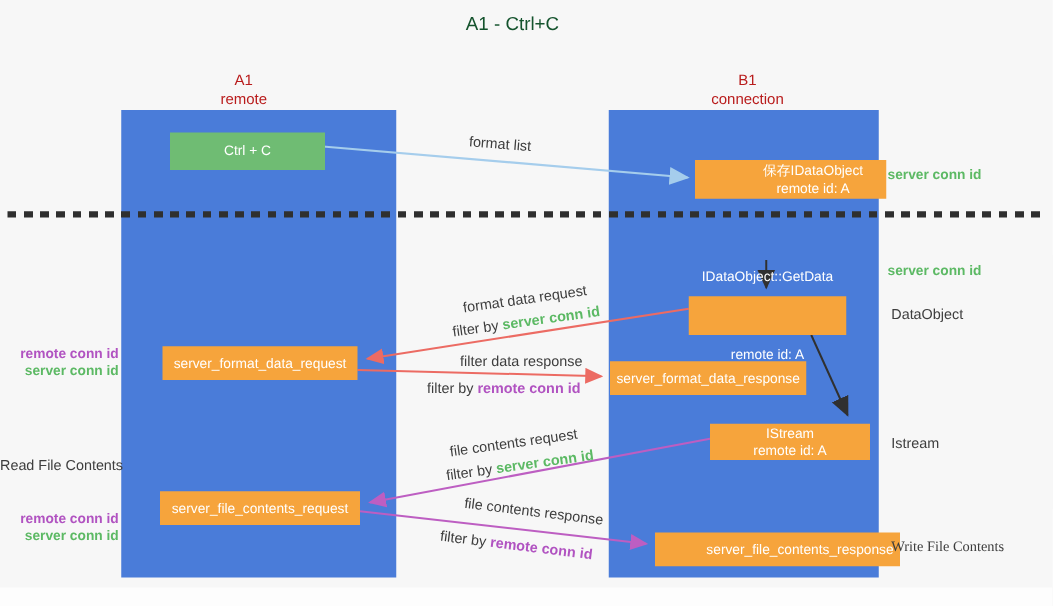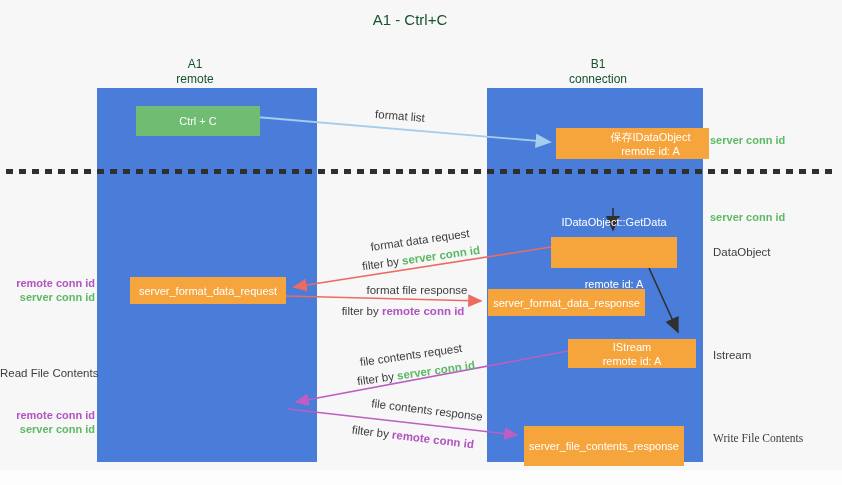--- a/index.html
+++ b/index.html
@@ -1,21 +1,21 @@
 <!DOCTYPE html>
 <html><head>
 <meta charset="utf-8">
 <style>
   html,body{margin:0;padding:0;}
   .stage{position:relative;width:842px;height:485px;background:#f7f7f7;
          font-family:"Liberation Sans",sans-serif;overflow:hidden;}
   .title{position:absolute;left:330px;top:10px;width:160px;text-align:center;
          font-size:15px;line-height:19px;color:#14532d;}
   .col-header{position:absolute;top:57px;width:120px;text-align:center;
-         font-size:12px;line-height:15px;color:#14532d;}
+         font-size:12px;line-height:15px;color:#b91c1c;}
   .lane{position:absolute;top:88px;height:374px;background:#4a7cd9;z-index:1;}
   .lane-left{left:97px;width:220px;}
   .lane-right{left:487px;width:216px;}
   .dotted{position:absolute;left:6px;top:169px;width:830px;height:5px;z-index:2;
          background:repeating-linear-gradient(90deg,#2f2f2f 0 7px,transparent 7px 13px);}
   .arrows{position:absolute;left:0;top:0;z-index:2;pointer-events:none;}
   .node{position:absolute;display:flex;flex-direction:column;align-items:center;
         justify-content:center;color:#ffffff;font-size:11px;line-height:14px;
         text-align:center;z-index:3;}
   .green{background:#6fbc73;}
@@ -101,34 +101,37 @@
 
   <div class="node orange" style="left:488px;top:289px;width:157px;height:27px;">
     <div>server_format_data_response</div>
   </div>
 
   <div class="node orange" style="left:568px;top:339px;width:128px;height:29px;">
     <div>IStream</div>
     <div>remote id: A</div>
   </div>
 
+  <div class="node orange" style="left:128px;top:393px;width:160px;height:27px;">
+    <div>server_file_contents_request</div>
+  </div>
 
-  <div class="node orange" style="left:524px;top:426px;width:160px;height:40px;">
+  <div class="node orange" style="left:524px;top:426px;width:160px;height:27px;padding-left:36px;">
     <div>server_file_contents_response</div>
   </div>
 
   <div class="albl" style="left:400px;top:116px;--r:4.5deg">format list</div>
 
   <div class="albl" style="left:420px;top:240px;--r:-8deg">format data request</div>
   <div class="albl" style="left:421px;top:258px;--r:-8deg">
     <span>filter by</span>
     <span class="g">server conn id</span>
   </div>
 
-  <div class="albl" style="left:417px;top:290px;">format file response</div>
+  <div class="albl" style="left:417px;top:290px;">filter data response</div>
   <div class="albl" style="left:403px;top:311px;">
     <span>filter by</span>
     <span class="p">remote conn id</span>
   </div>
 
   <div class="albl" style="left:411px;top:355px;--r:-8deg">file contents request</div>
   <div class="albl" style="left:416px;top:373px;--r:-8deg">
     <span>filter by</span>
     <span class="g">server conn id</span>
   </div>

